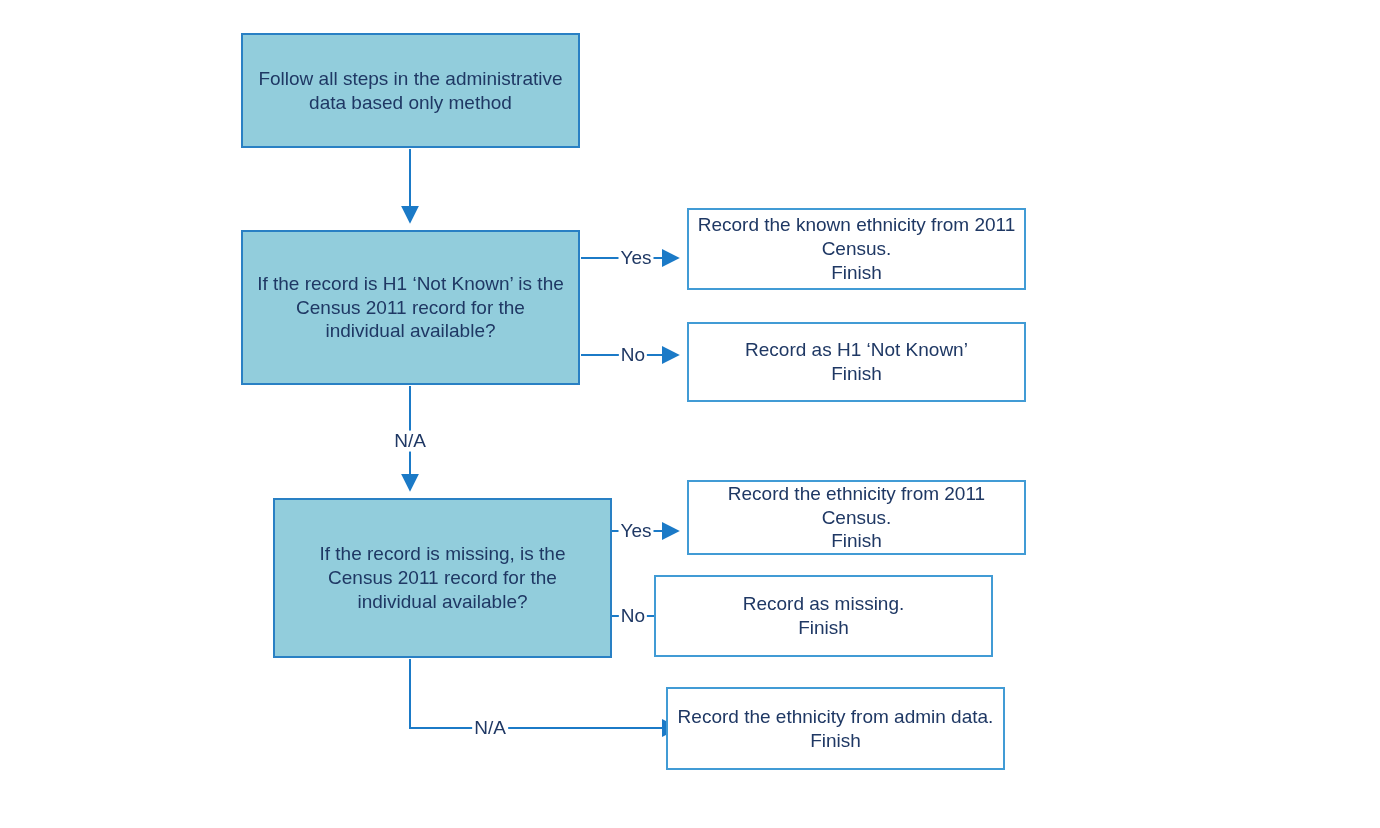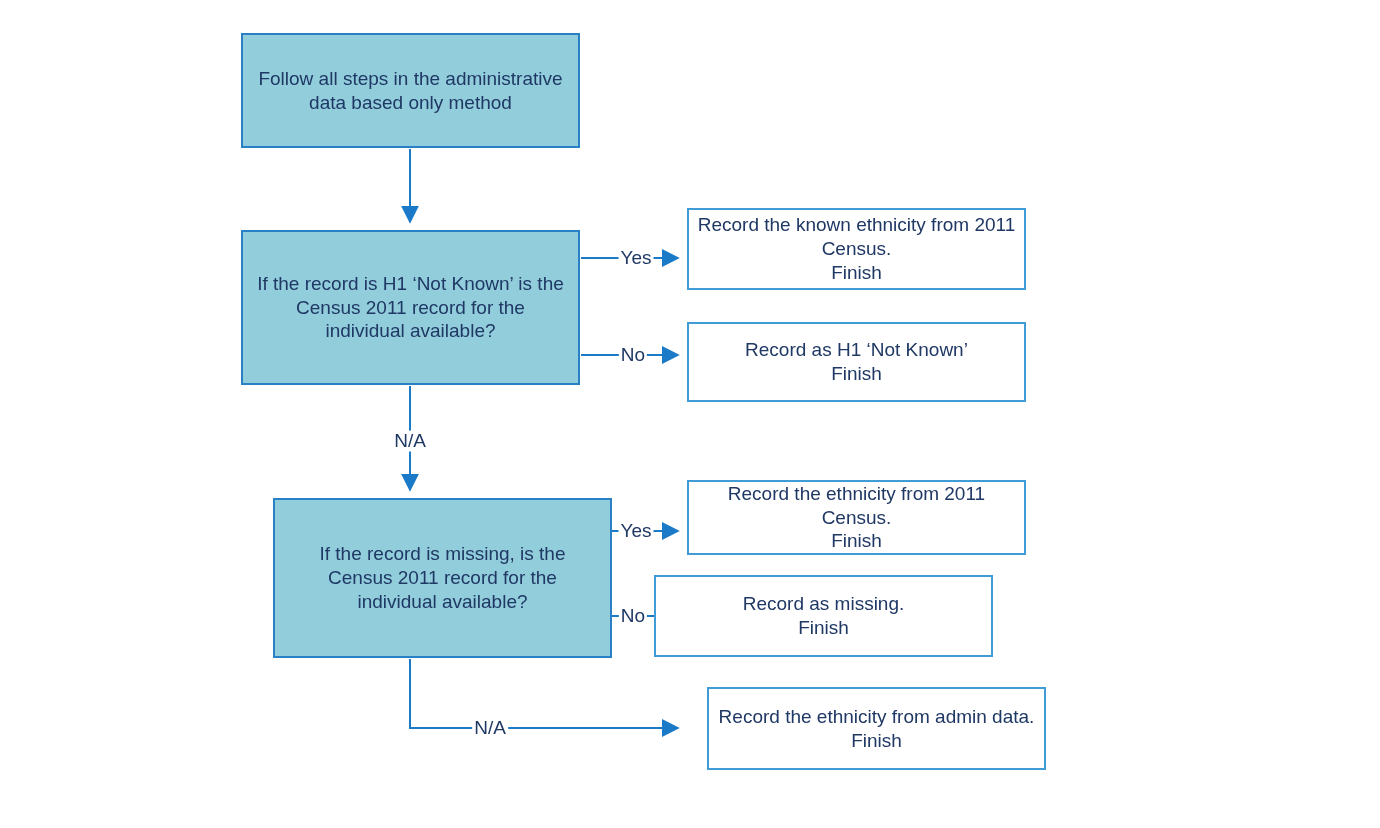--- a/index.html
+++ b/index.html
@@ -46,21 +46,21 @@
   }
   
   .n-start    { left: 241px; top: 33px;  width: 339px; height: 115px; }
   .n-d1       { left: 241px; top: 230px; width: 339px; height: 155px; }
   .n-d2       { left: 241px; top: 498px; width: 339px; height: 160px; margin-left: 32px; }
   
   .n-o1 { left: 687px; top: 208px; width: 339px; height: 82px; }
   .n-o2 { left: 687px; top: 322px; width: 339px; height: 80px; }
   .n-o3 { left: 687px; top: 480px; width: 339px; height: 75px; }
   .n-o4 { left: 654px; top: 575px; width: 339px; height: 82px; }
-  .n-o5 { left: 707px; top: 687px; width: 339px; height: 83px; }
+  .n-o5 { left: 666px; top: 687px; width: 339px; height: 83px; }
 
   svg.edges {
     position: absolute;
     left: 0; top: 0;
     width: 1380px; height: 828px;
     pointer-events: none;
   }
   svg.edges path.edge {
     stroke: var(--connector);
     stroke-width: 2;

